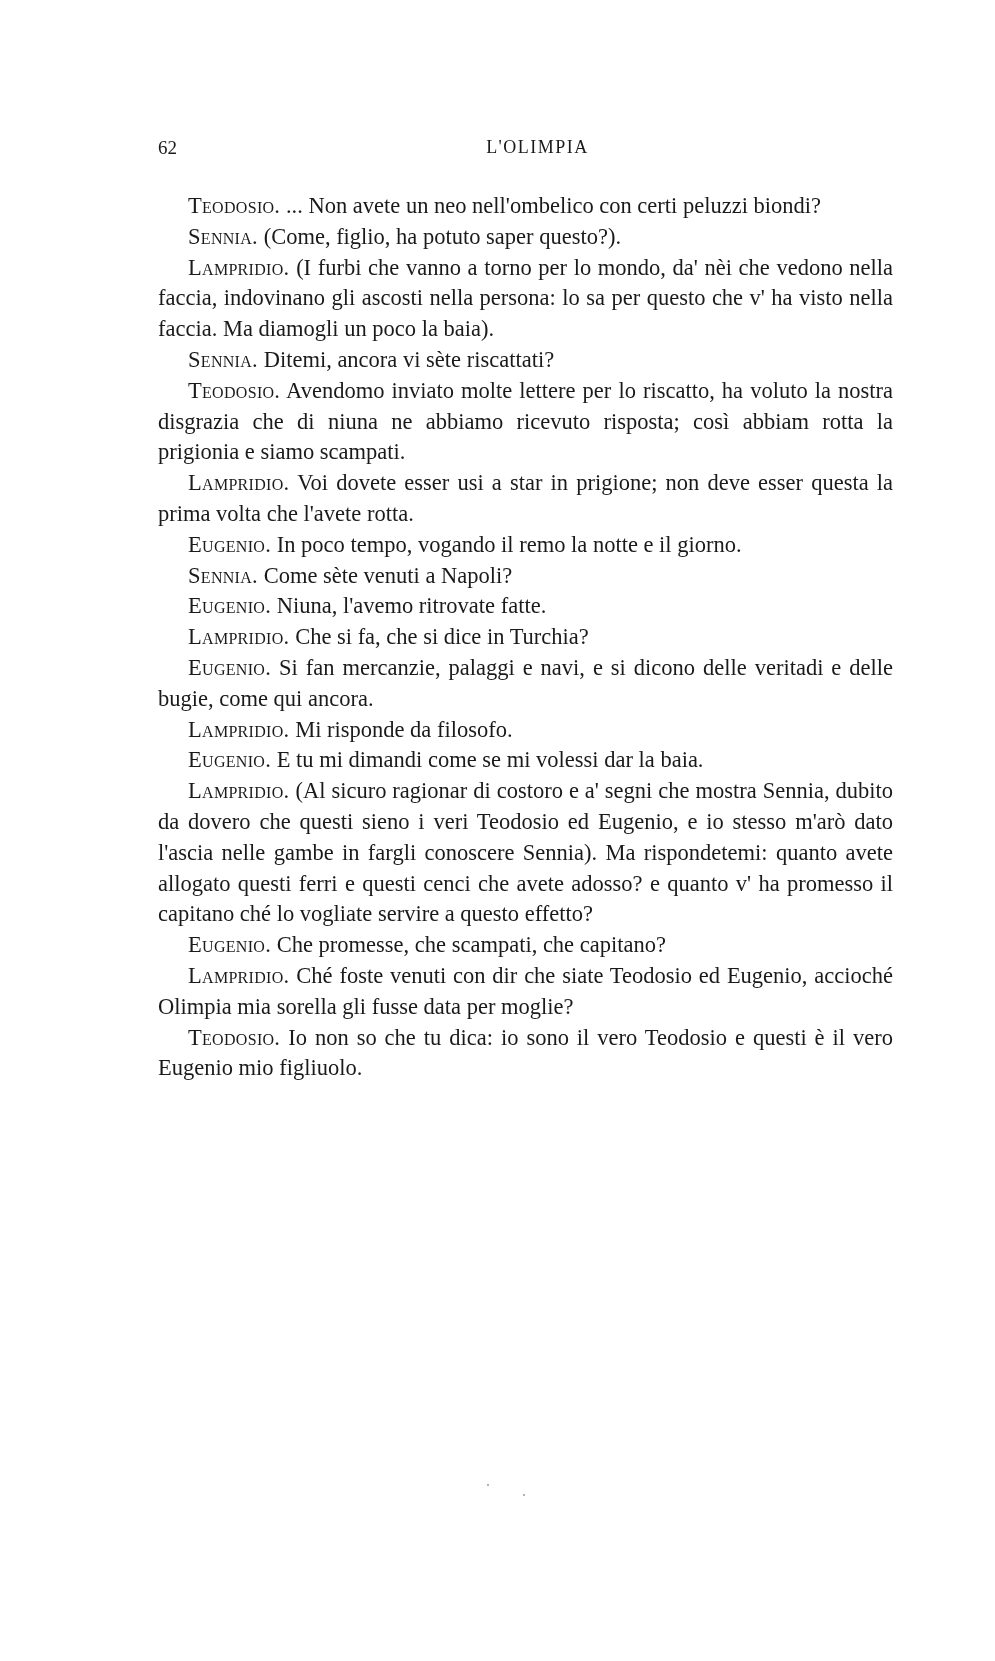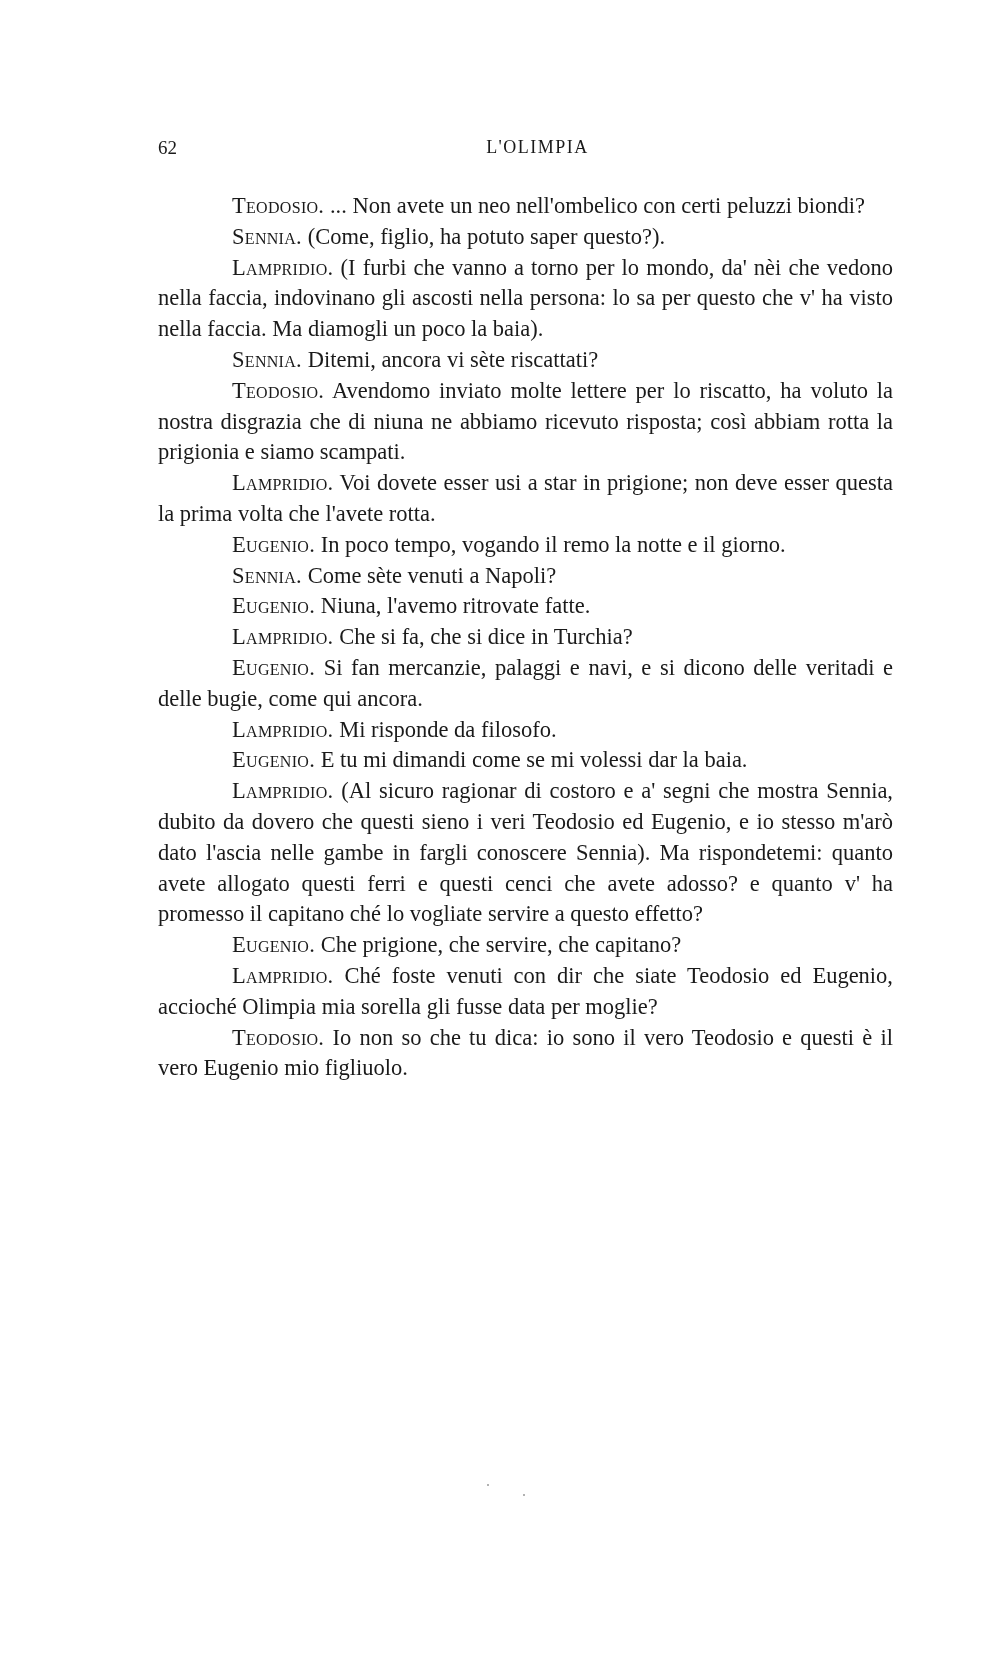--- a/index.html
+++ b/index.html
@@ -55,21 +55,20 @@
       text-align: justify;
       hyphens: manual;
     }
     .speech {
       margin: 0;
       text-indent: 30px;
     }
     .speaker {
       font-variant: small-caps;
       letter-spacing: 0.3px;
-      margin-left: 44px;
     }
     .specks {
       position: absolute;
       left: 487px;
       top: 1484px;
       width: 40px;
       height: 16px;
     }
     .speck {
       position: absolute;
@@ -96,21 +95,21 @@
     <p class="speech"><span class="speaker">Teodosio.</span><span> Avendomo inviato molte lettere per lo riscatto, ha voluto la nostra disgrazia che di niuna ne abbiamo ricevuto risposta; così abbiam rotta la prigionia e siamo scampati.</span></p>
     <p class="speech"><span class="speaker">Lampridio.</span><span> Voi dovete esser usi a star in prigione; non deve esser questa la prima volta che l'avete rotta.</span></p>
     <p class="speech"><span class="speaker">Eugenio.</span><span> In poco tempo, vogando il remo la notte e il giorno.</span></p>
     <p class="speech"><span class="speaker">Sennia.</span><span> Come sète venuti a Napoli?</span></p>
     <p class="speech"><span class="speaker">Eugenio.</span><span> Niuna, l'avemo ritrovate fatte.</span></p>
     <p class="speech"><span class="speaker">Lampridio.</span><span> Che si fa, che si dice in Turchia?</span></p>
     <p class="speech"><span class="speaker">Eugenio.</span><span> Si fan mercanzie, palaggi e navi, e si dicono delle veritadi e delle bugie, come qui ancora.</span></p>
     <p class="speech"><span class="speaker">Lampridio.</span><span> Mi risponde da filosofo.</span></p>
     <p class="speech"><span class="speaker">Eugenio.</span><span> E tu mi dimandi come se mi volessi dar la baia.</span></p>
     <p class="speech"><span class="speaker">Lampridio.</span><span> (Al sicuro ragionar di costoro e a' segni che mostra Sennia, dubito da dovero che questi sieno i veri Teo­dosio ed Eugenio, e io stesso m'arò dato l'ascia nelle gambe in fargli conoscere Sennia). Ma rispondetemi: quanto avete allogato questi ferri e questi cenci che avete adosso? e quanto v' ha promesso il capitano ché lo vogliate servire a questo effetto?</span></p>
-    <p class="speech"><span class="speaker">Eugenio.</span><span> Che prigione, che servire, che capitano?</span></p>
+    <p class="speech"><span class="speaker">Eugenio.</span><span> Che promesse, che scampati, che capitano?</span></p>
     <p class="speech"><span class="speaker">Lampridio.</span><span> Ché foste venuti con dir che siate Teodosio ed Eugenio, accioché Olimpia mia sorella gli fusse data per moglie?</span></p>
     <p class="speech"><span class="speaker">Teodosio.</span><span> Io non so che tu dica: io sono il vero Teodosio e questi è il vero Eugenio mio figliuolo.</span></p>
   </div>
 </div>
 
 <div class="specks">
   <span class="speck" style="left:0;top:0;"></span>
   <span class="speck" style="left:36px;top:10px;"></span>
 </div>
 

